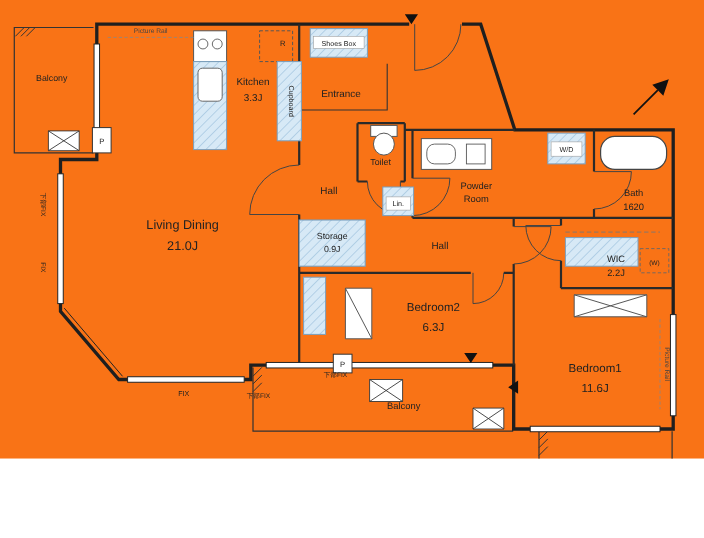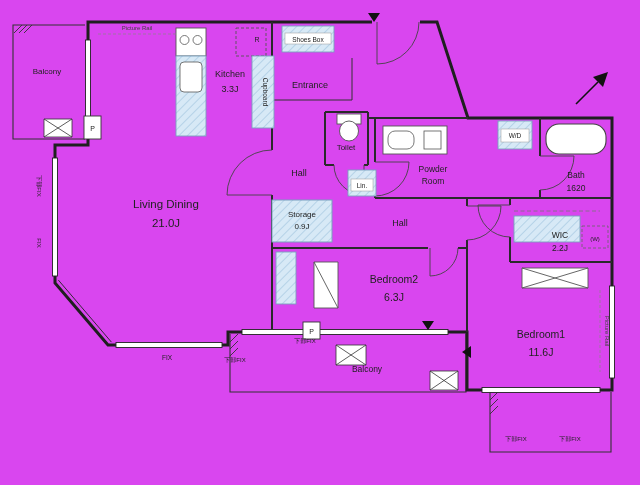--- a/index.html
+++ b/index.html
@@ -1,16 +1,16 @@
 <!DOCTYPE html>
 <html><head>
 <meta charset="utf-8">
 <style>
   html,body{margin:0;padding:0;background:#ffffff;}
-  .canvas{position:relative;width:640px;height:485px;background:#d946ef;overflow:hidden;}
+  .canvas{position:relative;width:640px;height:417px;background:#f97316;overflow:hidden;}
   svg{display:block;}
   svg text{font-family:"Liberation Sans","DejaVu Sans",sans-serif;fill:#222;}
   .mid{text-anchor:middle;}
   .t12{font-size:11.5px;}
   .t10{font-size:10.5px;}
   .t9{font-size:9px;}
   .t85{font-size:8.5px;}
   .t8{font-size:8px;}
   .t7{font-size:7px;}
   .t65{font-size:6.5px;}

